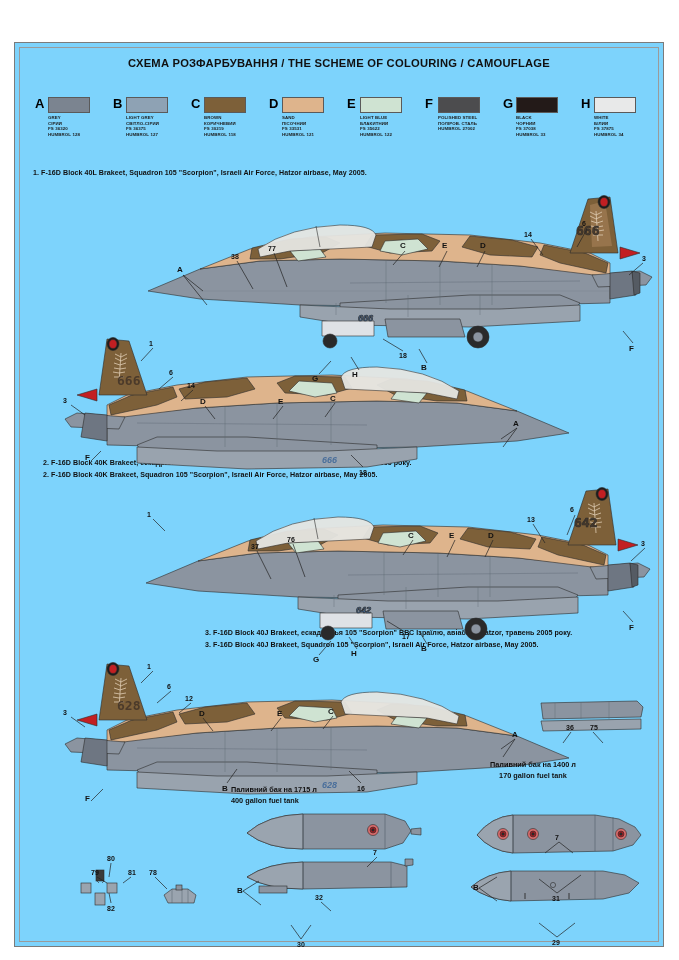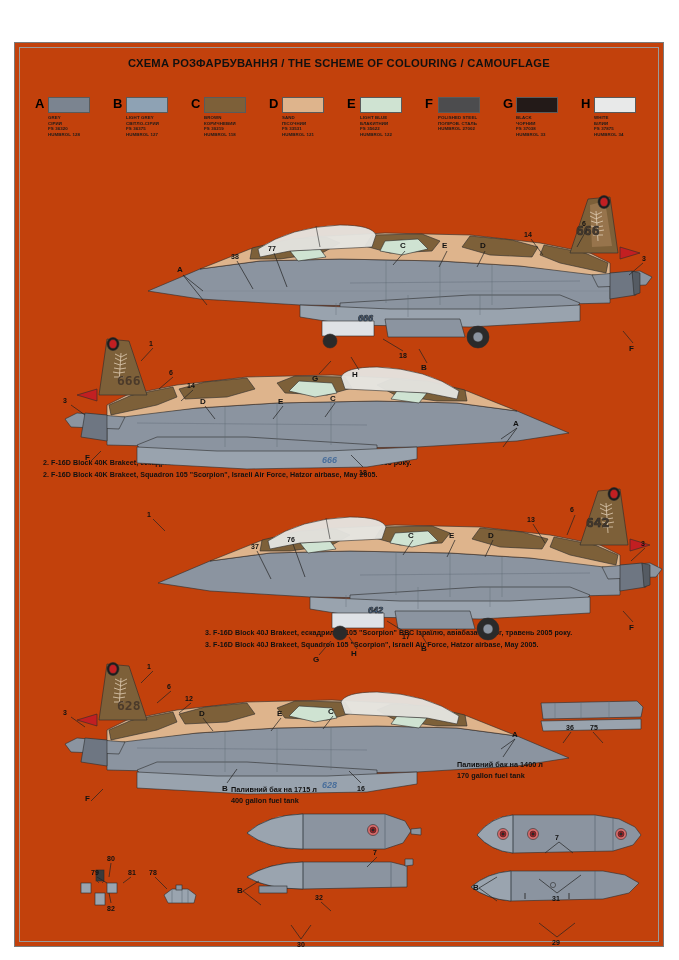--- a/index.html
+++ b/index.html
@@ -14,21 +14,21 @@
     position: relative;
     overflow: hidden;
   }
   #sheet {
     position: absolute;
     left: 14px;
     top: 42px;
     width: 650px;
     height: 905px;
     border: 1px solid #7b7b7b;
-    background: #c2410c;
+    background: #7dd3fc;
     box-sizing: border-box;
   }
   #inner {
     position: absolute;
     left: 4px;
     top: 4px;
     right: 4px;
     bottom: 4px;
     border: 1px solid #9a9a9a;
     box-sizing: border-box;
@@ -222,20 +222,21 @@
       <span class="legend-lines">
         <span>WHITE</span><br>
         <span>БІЛИЙ</span><br>
         <span>FS 37875</span><br>
         <span>HUMBROL 34</span>
       </span>
     </div>
   </div>
 
   <div class="desc" style="left:18px; top:125px;">
+    <div>1. F-16D Block 40L Brakeet, Squadron 105 "Scorpion", Israeli Air Force, Hatzor airbase, May 2005.</div>
   </div>
 
   <div class="desc" style="left:28px; top:415px;">
     <div>2. F-16D Block 40K Brakeet, ескадрилья 105 "Scorpion" ВВС Ізраїлю, авіабаза Hatzor, травень 2005 року.</div>
     <div>2. F-16D Block 40K Brakeet, Squadron 105 "Scorpion", Israeli Air Force, Hatzor airbase, May 2005.</div>
   </div>
 
   <div class="desc" style="left:190px; top:585px;">
     <div>3. F-16D Block 40J Brakeet, ескадрилья 105 "Scorpion" ВВС Ізраїлю, авіабаза Hatzor, травень 2005 року.</div>
     <div>3. F-16D Block 40J Brakeet, Squadron 105 "Scorpion", Israeli Air Force, Hatzor airbase, May 2005.</div>
@@ -333,21 +334,21 @@
         <g stroke="#5a6472" stroke-width="0.4" fill="none">
           <path d="M246,70 L246,112 M300,70 L300,114 M352,74 L352,114"></path>
           <path d="M210,92 L440,90"></path>
         </g>
       </g>
       <text class="tailnum" x="60" y="52" font-size="13">666</text>
       <text x="265" y="130" font-size="9" fill="#4a6f9b" font-family="Liberation Sans, sans-serif" font-weight="bold" font-style="italic">666</text>
     </svg>
   </div>
 
-  <div class="plane" style="left:135px; top:440px; width:520px; height:145px;">
+  <div class="plane" style="left:123px; top:440px; width:520px; height:145px;">
     <svg width="520" height="145" viewBox="0 0 520 145">
       <g stroke="#2b2b2b" stroke-width="0.6" stroke-linejoin="round">
         <path d="M8,100 L60,78 L120,70 L200,68 L300,70 L380,75 L430,80 L470,85 L470,112 L300,116 L160,114 L60,108 Z" fill="#8b94a0"></path>
         <path d="M60,78 L110,58 L170,46 L245,42 L330,44 L400,52 L450,62 L470,72 L470,86 L380,75 L300,70 L200,68 L120,70 Z" fill="#deb48c"></path>
         <path d="M112,57 L150,48 L186,46 L200,52 L182,62 L140,68 L110,68 Z" fill="#7d6039"></path>
         <path d="M232,44 L282,43 L300,50 L292,60 L250,62 L225,55 Z" fill="#7d6039"></path>
         <path d="M330,45 L372,49 L398,56 L392,66 L350,64 L322,56 Z" fill="#7d6039"></path>
         <path d="M404,54 L445,62 L468,72 L466,82 L420,72 L400,64 Z" fill="#7d6039"></path>
         <path d="M245,50 L278,48 L288,58 L262,64 L240,60 Z" fill="#cfe3d2"></path>
         <path d="M150,60 L180,58 L186,66 L158,70 Z" fill="#cfe3d2"></path>
@@ -425,21 +426,21 @@
         <path d="M4,26 L104,24 L104,34 L6,36 Z" fill="#99a3ae"></path>
         <path d="M18,8 L18,24 M44,7 L44,24 M72,6 L72,24" stroke="#5a6472" stroke-width="0.4" fill="none"></path>
       </g>
     </svg>
   </div>
 
   <div class="fuelcap" style="left:216px; top:741px;">
     <div>Паливний бак на 1715 л</div>
     <div>400 gallon fuel tank</div>
   </div>
-  <div class="fuelcap" style="left:442px; top:716px;">
+  <div class="fuelcap" style="left:475px; top:716px;text-align:center;">
     <div>Паливний бак на 1400 л</div>
     <div>170 gallon fuel tank</div>
   </div>
 
   <div class="plane" style="left:230px; top:768px; width:180px; height:110px;">
     <svg width="180" height="110" viewBox="0 0 180 110">
       <g stroke="#2b2b2b" stroke-width="0.6">
 
         <path d="M2,22 Q22,4 58,3 L140,3 L160,10 L166,20 L158,32 L140,38 L58,38 Q22,38 2,22 Z" fill="#8b94a0"></path>
         <path d="M2,22 Q22,4 58,3 L58,38 Q22,38 2,22 Z" fill="#9aa4af"></path>

